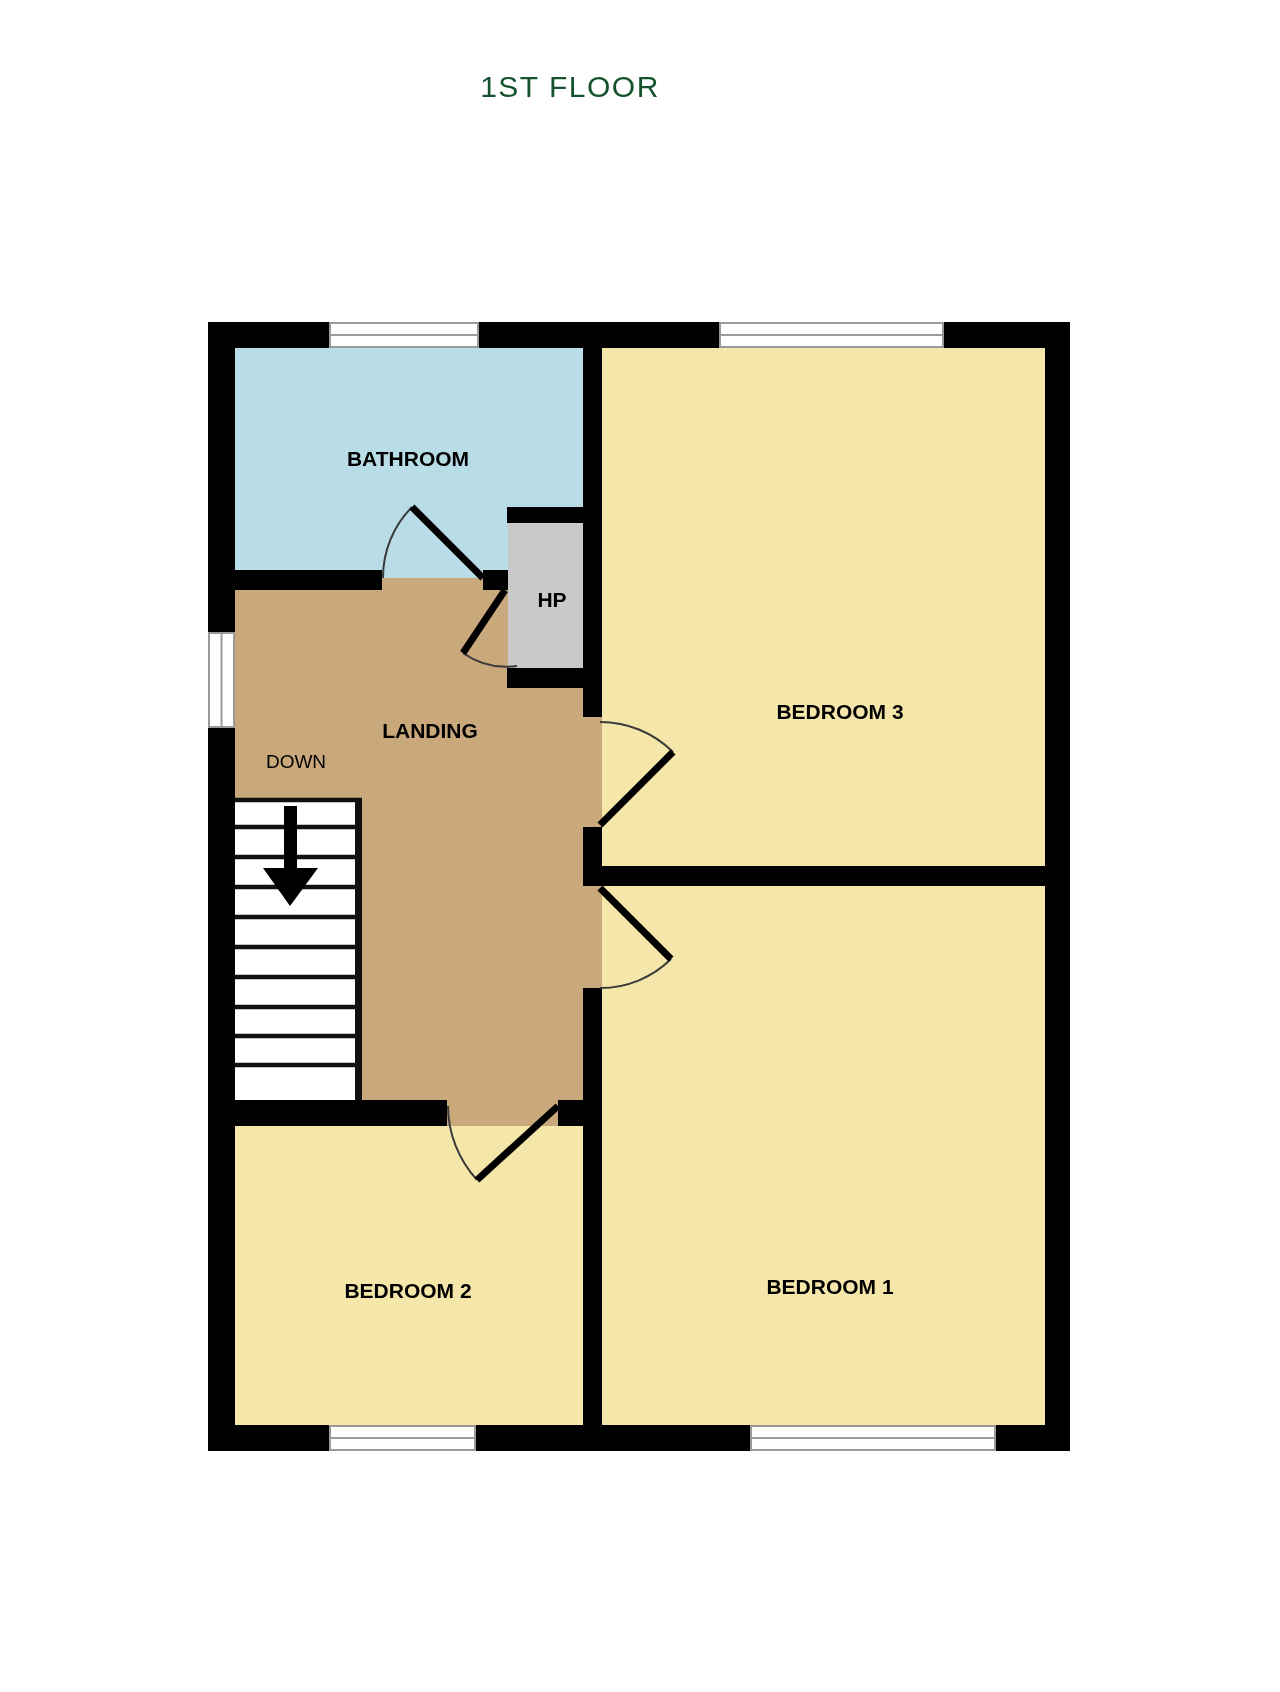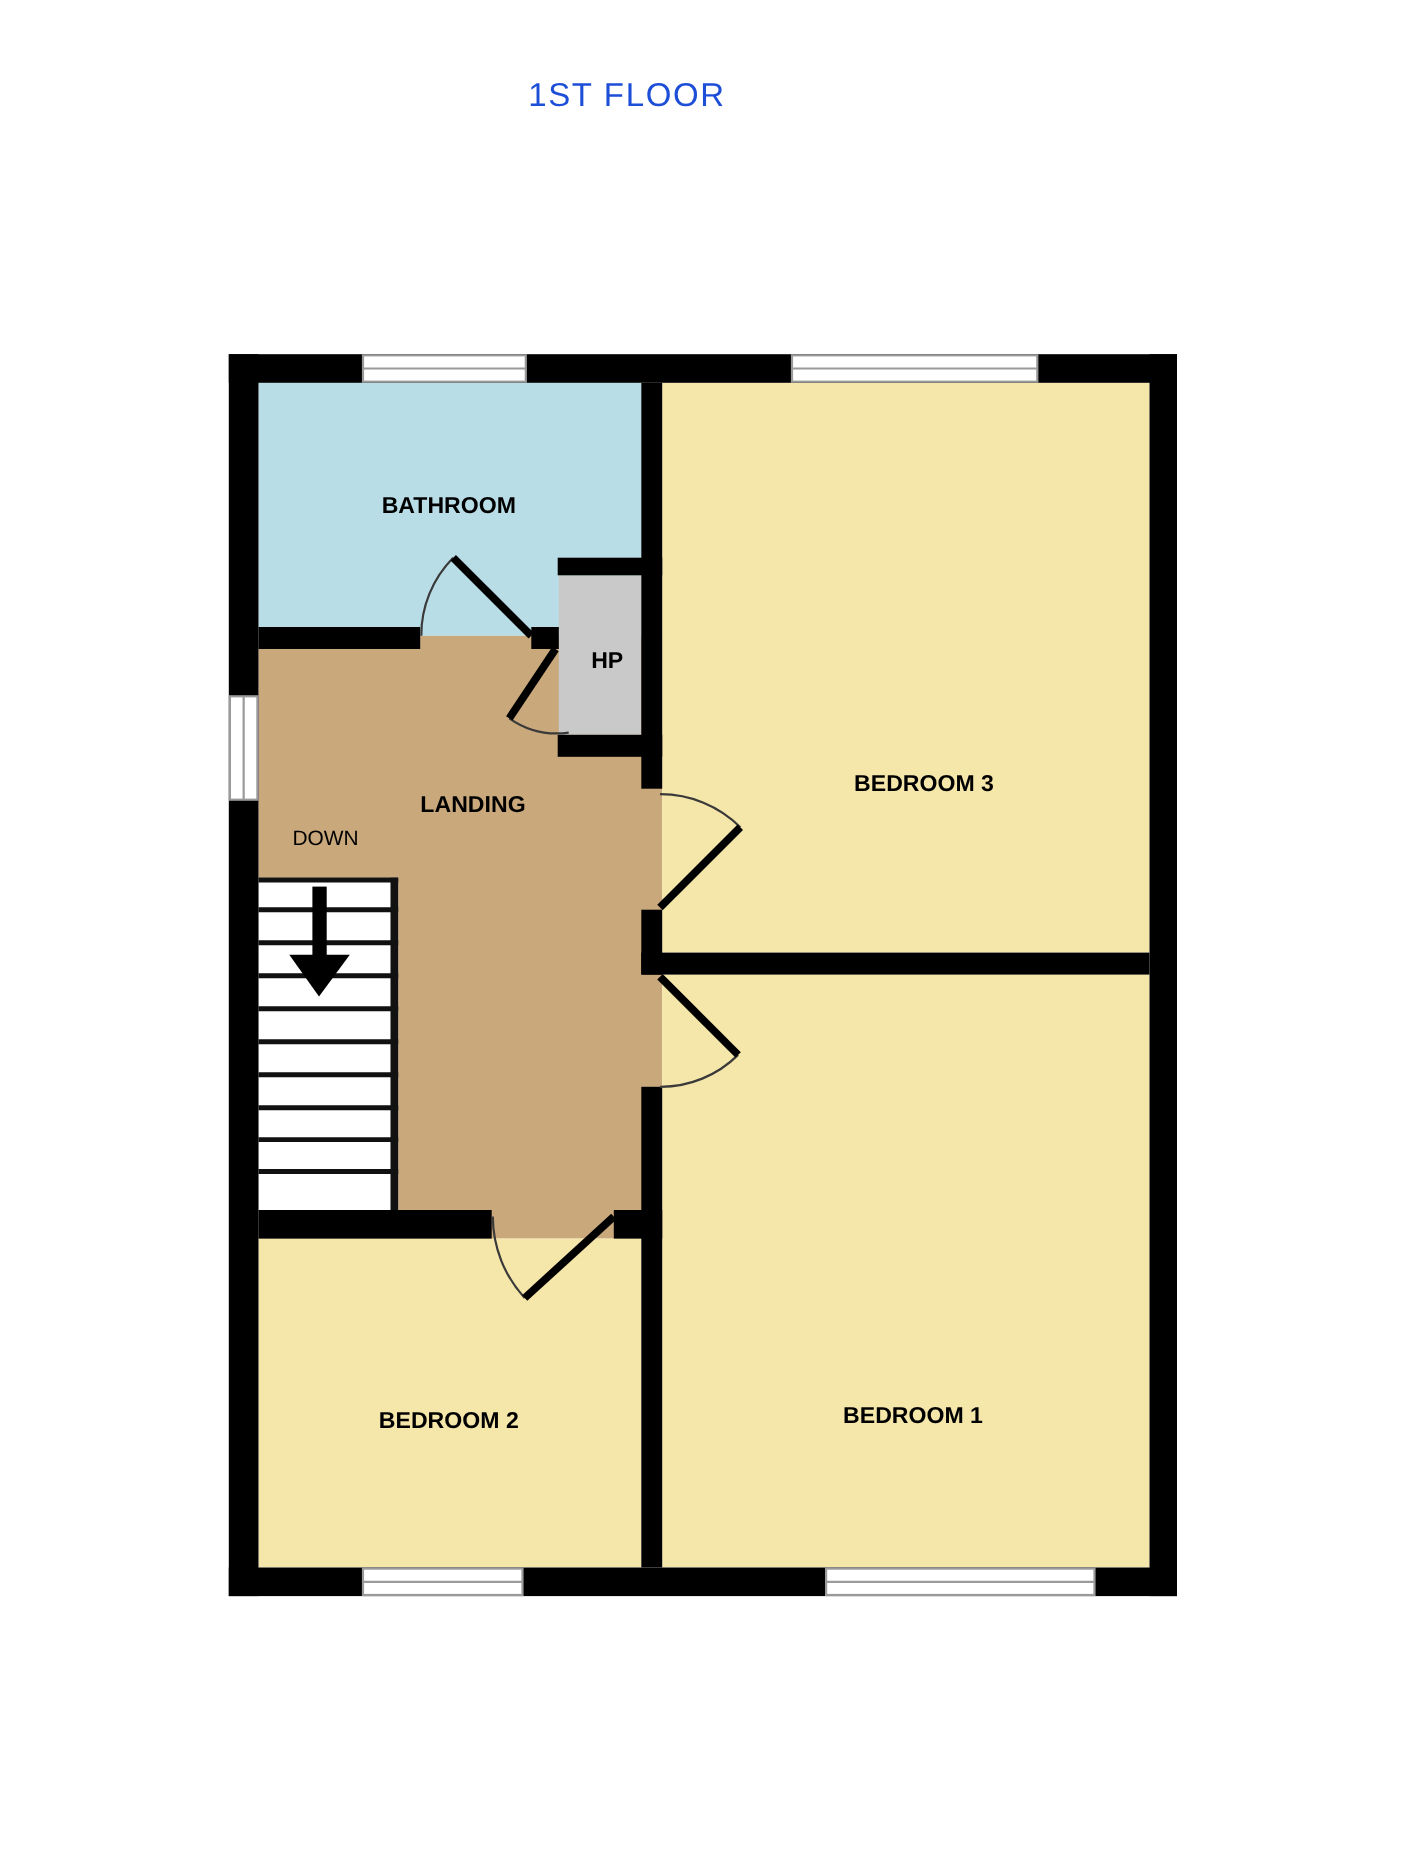--- a/index.html
+++ b/index.html
@@ -17,21 +17,21 @@
     background: #ffffff;
     overflow: hidden;
   }
   .plan-title {
     position: absolute;
     left: 570px;
     top: 70px;
     transform: translateX(-50%);
     font-size: 30px;
     letter-spacing: 1.5px;
-    color: #1d4ed8;
+    color: #14532d;
     white-space: nowrap;
   }
   svg.floorplan { position: absolute; left: 0; top: 0; }
   svg.floorplan text {
     font-family: "Liberation Sans", sans-serif;
     font-weight: bold;
     font-size: 21px;
   }
   svg.floorplan text.light {
     font-weight: normal;

